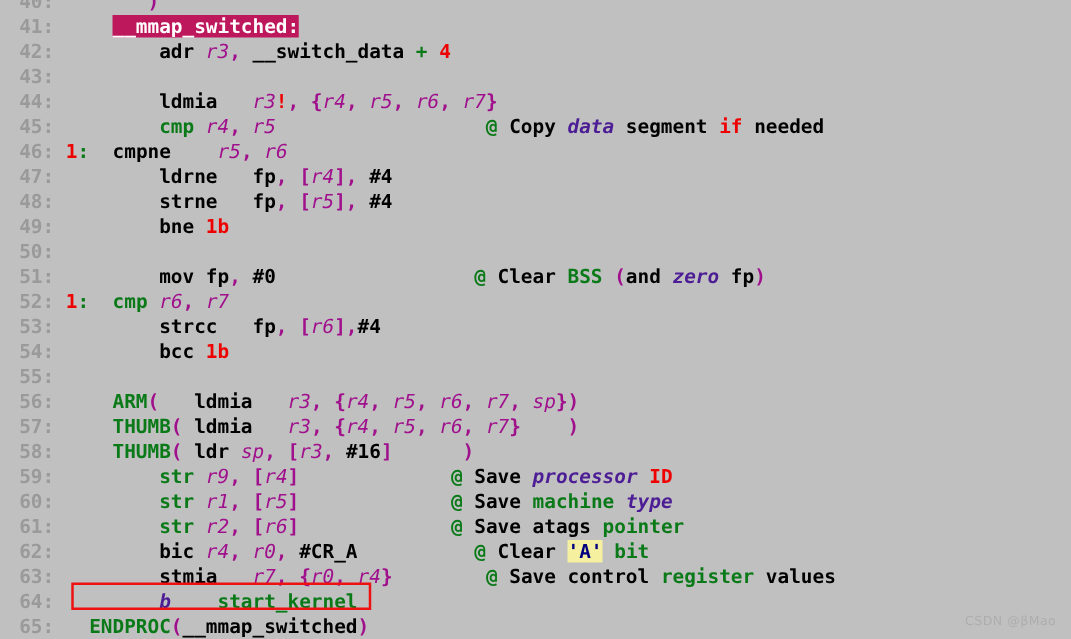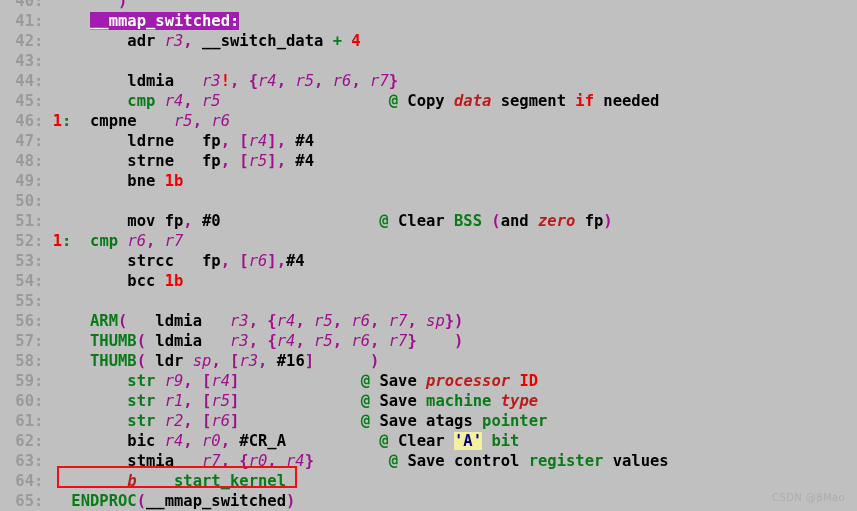--- a/index.html
+++ b/index.html
@@ -43,27 +43,27 @@
   .lineno-colon { color: #9a9a9a; font-weight: bold; }
 
   
   .t-plain   { color: #000000; font-weight: bold; }
   .t-reg     { color: #a0108c; font-weight: normal; font-style: italic; }
   .t-green   { color: #0a7a18; font-weight: bold; }
   .t-red     { color: #ee0000; font-weight: bold; }
   .t-purple  { color: #a0108c; font-weight: bold; }
   .t-comment { color: #000000; font-weight: bold; margin-top: 48px; }
   .t-at      { color: #0a7a18; font-weight: bold; }
-  .t-ital    { color: #b91c1c; font-weight: bold; font-style: italic; }
+  .t-ital    { color: #4c1d95; font-weight: bold; font-style: italic; }
 
   .label-num { color: #ee0000; font-weight: bold; }
   .label-colon { color: #0a7a18; font-weight: bold; }
 
   .hl-sel {
-    background: #a21caf;
+    background: #be185d;
     color: #ffffff;
     font-weight: bold;
   }
   .hl-yellow {
     background: #f5f0a0;
     color: #000080;
     font-weight: bold;
   }
 
   

